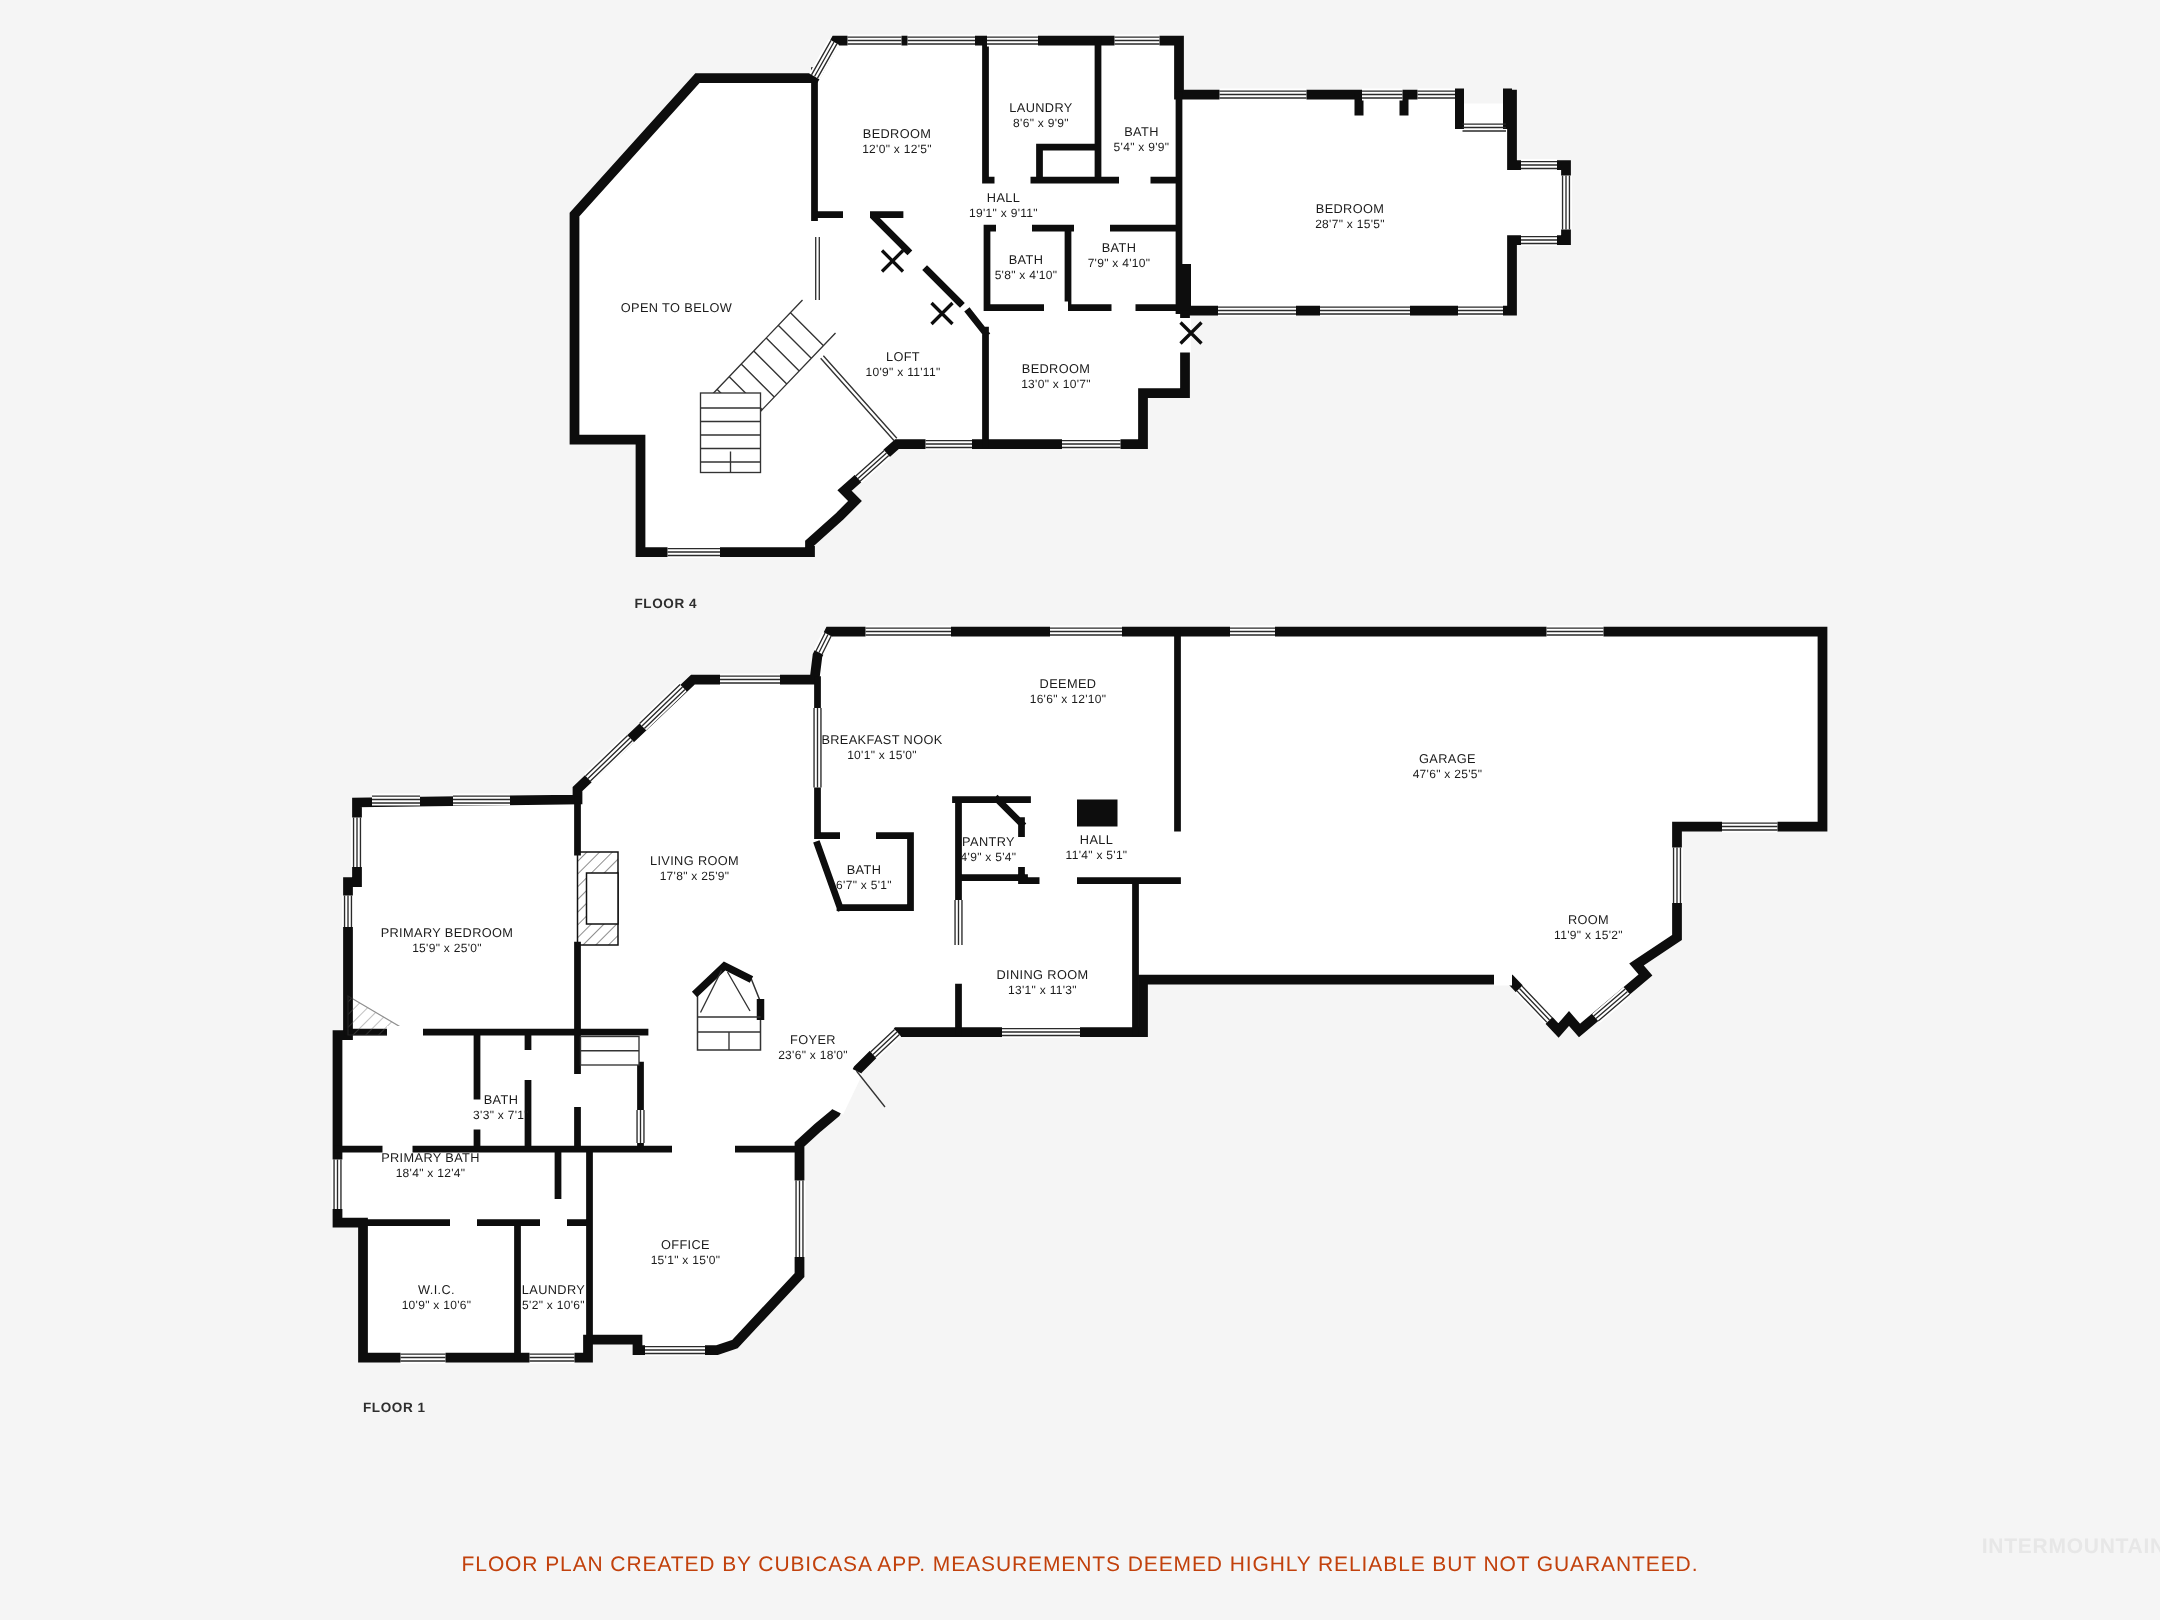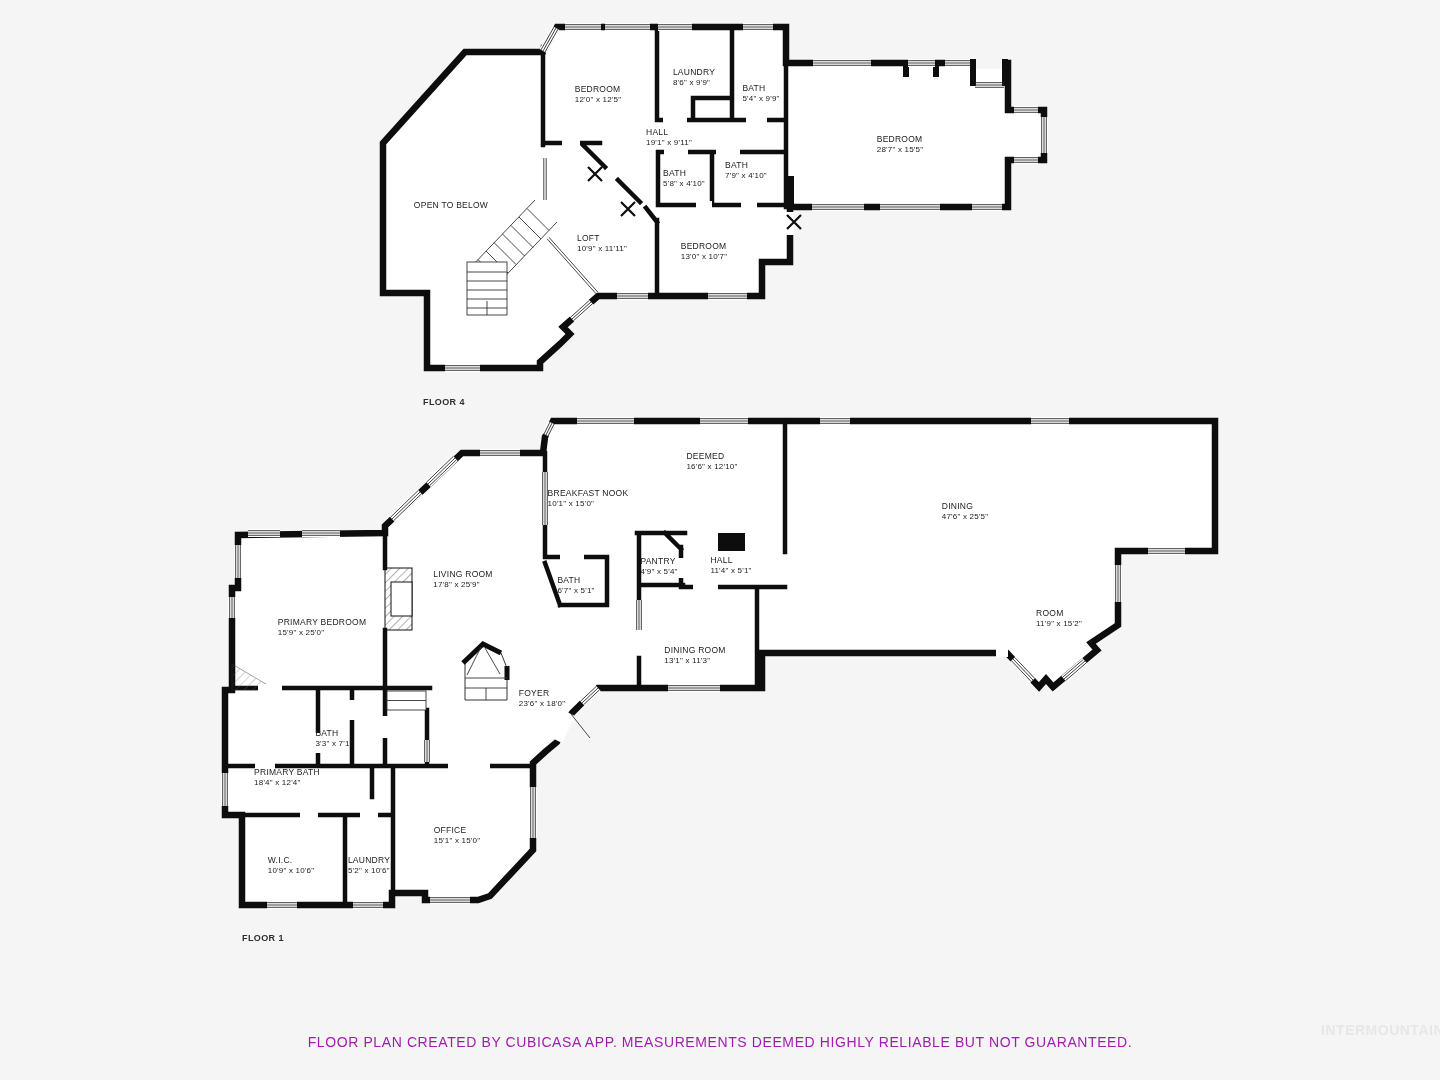--- a/index.html
+++ b/index.html
@@ -1,23 +1,23 @@
 <!DOCTYPE html>
 <html><head>
 <meta charset="utf-8">
 <style>
   html,body{margin:0;padding:0;}
   body{width:1440px;height:1080px;background:#f5f5f5;font-family:"Liberation Sans",sans-serif;overflow:hidden;}
   #stage{position:relative;width:1440px;height:1080px;background:#f5f5f5;}
   #plan-svg{position:absolute;left:0;top:0;}
-  .room-label{position:absolute;transform:translate(-50%,-50%);color:#1b1b1b;
+  .room-label{position:absolute;transform:translate(-50%,-50%);text-align:center;color:#1b1b1b;
     font-size:8.5px;line-height:1.35;letter-spacing:.25px;white-space:nowrap;}
   .room-label .dims{font-size:8px;letter-spacing:.2px;}
   .floor-label{position:absolute;font-size:9px;font-weight:700;color:#2e2e2e;letter-spacing:.4px;white-space:nowrap;}
-  .disclaimer{position:absolute;left:0;top:1034px;width:1440px;text-align:center;color:#a21caf;
+  .disclaimer{position:absolute;left:0;top:1034px;width:1440px;text-align:center;color:#c2410c;
     font-size:14px;letter-spacing:.6px;white-space:nowrap;}
   .watermark{position:absolute;right:-4px;top:1022px;color:#e7e7e7;font-size:14px;font-weight:700;letter-spacing:.5px;}
 </style>
 </head>
 <body>
 
 <div id="stage">
 
 <svg id="plan-svg" width="1440" height="1080" viewBox="0 0 1440 1080">
   <defs>
@@ -199,40 +199,40 @@
 
 <div class="room-label" style="left:712px;top:462px">
       <div>DEEMED</div>
       <div class="dims">16'6" x 12'10"</div>
     </div>
 <div class="room-label" style="left:588px;top:499px">
       <div>BREAKFAST NOOK</div>
       <div class="dims">10'1" x 15'0"</div>
     </div>
 <div class="room-label" style="left:965px;top:512px">
-      <div>DINING</div>
+      <div>GARAGE</div>
       <div class="dims">47'6" x 25'5"</div>
     </div>
 <div class="room-label" style="left:659px;top:567px">
       <div>PANTRY</div>
       <div class="dims">4'9" x 5'4"</div>
     </div>
 <div class="room-label" style="left:731px;top:566px">
       <div>HALL</div>
       <div class="dims">11'4" x 5'1"</div>
     </div>
 <div class="room-label" style="left:576px;top:586px">
       <div>BATH</div>
       <div class="dims">6'7" x 5'1"</div>
     </div>
 <div class="room-label" style="left:463px;top:580px">
       <div>LIVING ROOM</div>
       <div class="dims">17'8" x 25'9"</div>
     </div>
-<div class="room-label" style="left:322px;top:628px">
+<div class="room-label" style="left:298px;top:628px">
       <div>PRIMARY BEDROOM</div>
       <div class="dims">15'9" x 25'0"</div>
     </div>
 <div class="room-label" style="left:1059px;top:619px">
       <div>ROOM</div>
       <div class="dims">11'9" x 15'2"</div>
     </div>
 <div class="room-label" style="left:695px;top:656px">
       <div>DINING ROOM</div>
       <div class="dims">13'1" x 11'3"</div>

